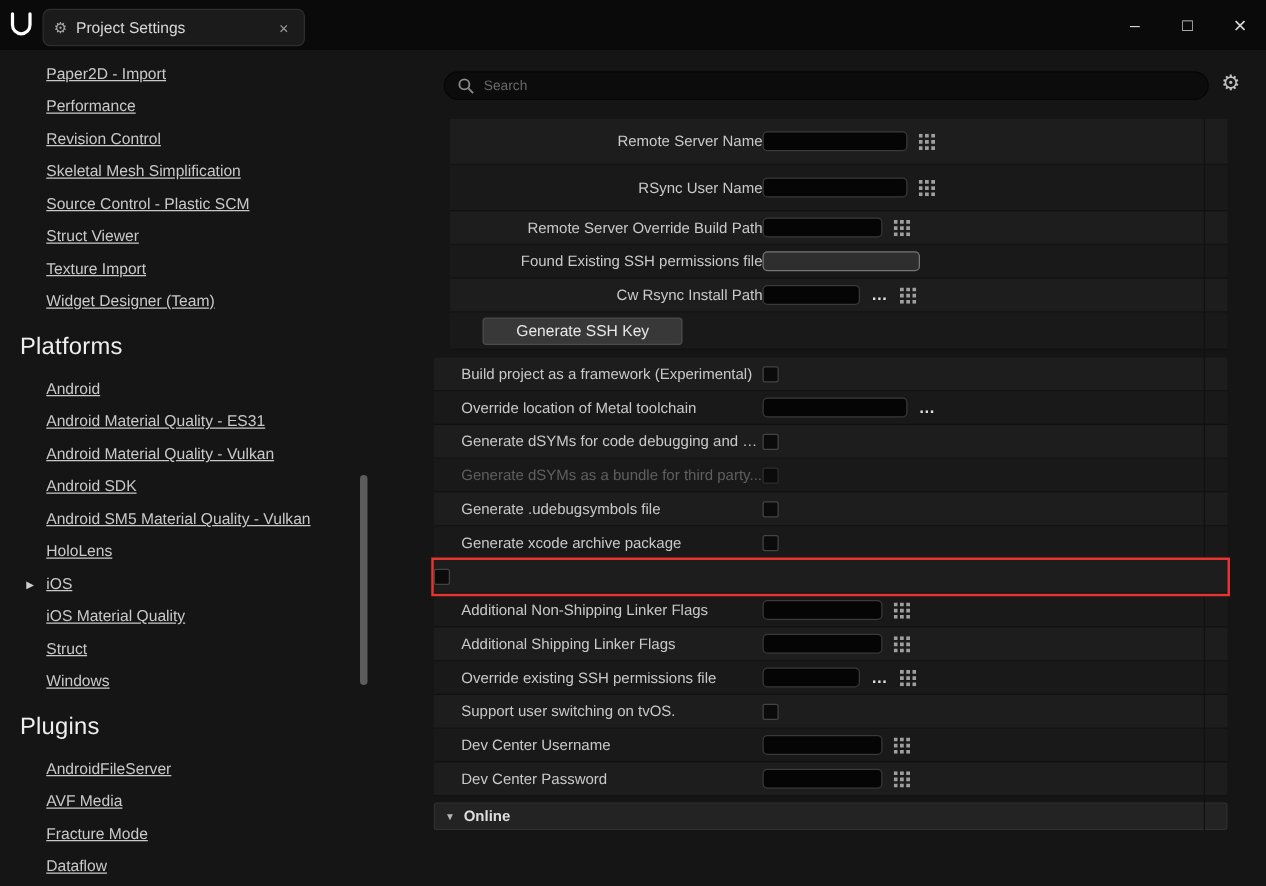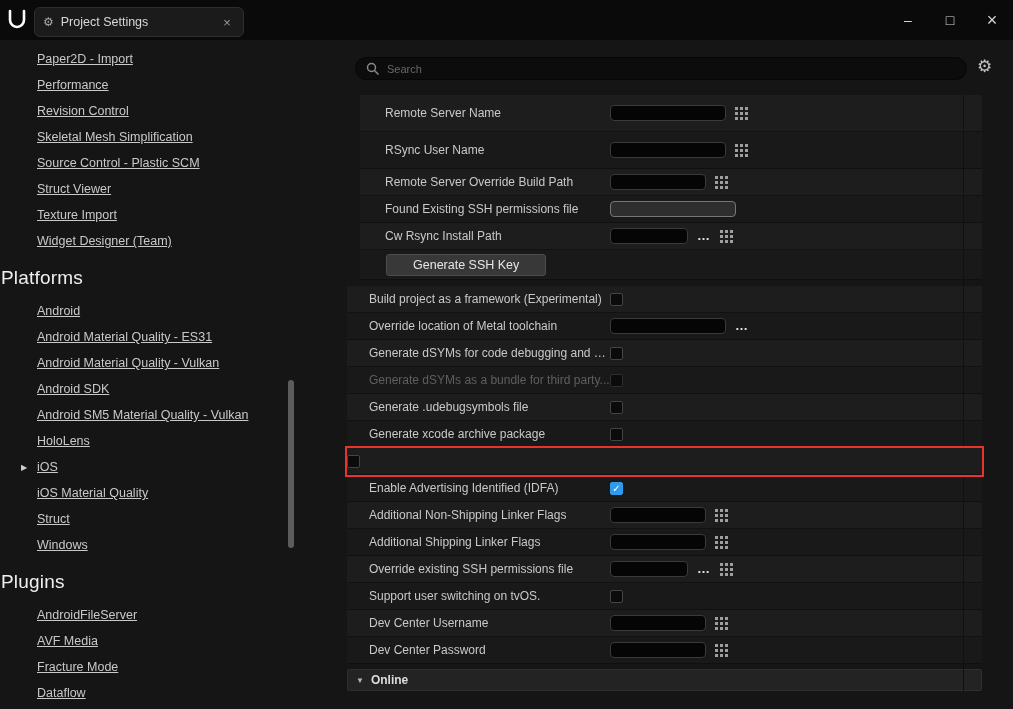--- a/index.html
+++ b/index.html
@@ -26,21 +26,21 @@
   .win-controls { position:absolute; right:0; top:0; height:40px; display:flex; }
   .win-btn { width:42px; height:40px; display:flex; align-items:center; justify-content:center; color:#d6d6d6; font-size:14px; }
   .win-btn.close { font-size:18px; }
 
   
   .content { display:flex; height:669px; }
   .sidebar { width:345px; position:relative; padding-top:6px; overflow:hidden; }
   .sb-item { height:26px; display:flex; align-items:center; padding-left:37px; position:relative; }
   .sb-link { color:#c9c9c9; text-decoration:underline; font-size:12.5px; white-space:nowrap; }
   .sb-arrow { position:absolute; left:21px; font-size:8px; color:#cfcfcf; }
-  .sb-header { margin-top:10px; height:28px; margin-bottom:6px; display:flex; align-items:center; padding-left:1px;
+  .sb-header { margin-top:10px; height:28px; margin-bottom:6px; display:flex; align-items:center; padding-left:16px;
     color:#efefef; font-size:19px; letter-spacing:0.2px; }
   .sb-scroll-thumb { position:absolute; left:288px; top:340px; width:6px; height:168px; background:#5c5c5c; border-radius:3px; }
 
   .main { flex:1; position:relative; }
 
   
   .searchbar {
     position:absolute; left:10px; top:17px; width:612px; height:23px;
     background:#0c0c0c; border:1px solid #060606; border-radius:12px;
     display:flex; align-items:center; padding:0 10px; gap:7px;
@@ -56,21 +56,21 @@
     background:#1d1d1d; border-bottom:1px solid rgba(0,0,0,0.35);
   }
   .rows-list .row:nth-child(even) { background:#191919; }
   .row.tall { height:37px; }
   .row.indent { margin-left:13px; }
   .row.btnrow { height:30px; margin-bottom:6px; }
   .row-label {
     flex:none; width:263px; padding-left:22px; color:#c9c9c9; font-size:12px;
     white-space:nowrap; overflow:hidden; text-overflow:ellipsis;
   }
-  .row.indent .row-label { width:250px; padding-left:25px; }
+  .row.indent .row-label { width:250px; padding-left:25px;text-align:right; }
   .row.disabled .row-label { color:#5f5f5f; }
   .row-value { display:flex; align-items:center; gap:9px; }
   .row.highlight { position:relative; z-index:3; box-shadow:0 0 0 2px var(--hl-red); }
 
   .field-lg, .field-md, .field-sm, .field-ro { height:16px; background:#050505; border:1px solid #3a3a3a; border-radius:4px; }
   .field-lg { width:116px; }
   .field-md { width:96px; }
   .field-sm { width:78px; }
   .field-ro { width:126px; background:#2e2e2e; border:1px solid #767676; }
   .row.disabled .cb { border-color:#2e2e2e; }
@@ -323,26 +323,20 @@
             <div class="row-value">
               <div class="cb"></div>
             </div>
           </div>
           <div class="row highlight">
             <div class="row-value">
               <div class="cb"></div>
             </div>
           </div>
           <div class="row">
-            <div class="row-label">Enable Advertising Identified (IDFA)</div>
-            <div class="row-value">
-              <div class="cb checked">✓</div>
-            </div>
-          </div>
-          <div class="row">
             <div class="row-label">Additional Non-Shipping Linker Flags</div>
             <div class="row-value">
               <div class="field-md"></div>
               <div class="grid-btn">
                 <svg width="13" height="13" viewBox="0 0 13 13">
                   <rect x="0" y="0" width="3" height="3" fill="#9f9f9f"></rect>
                   <rect x="5" y="0" width="3" height="3" fill="#9f9f9f"></rect>
                   <rect x="10" y="0" width="3" height="3" fill="#9f9f9f"></rect>
                   <rect x="0" y="5" width="3" height="3" fill="#9f9f9f"></rect>
                   <rect x="5" y="5" width="3" height="3" fill="#9f9f9f"></rect>

